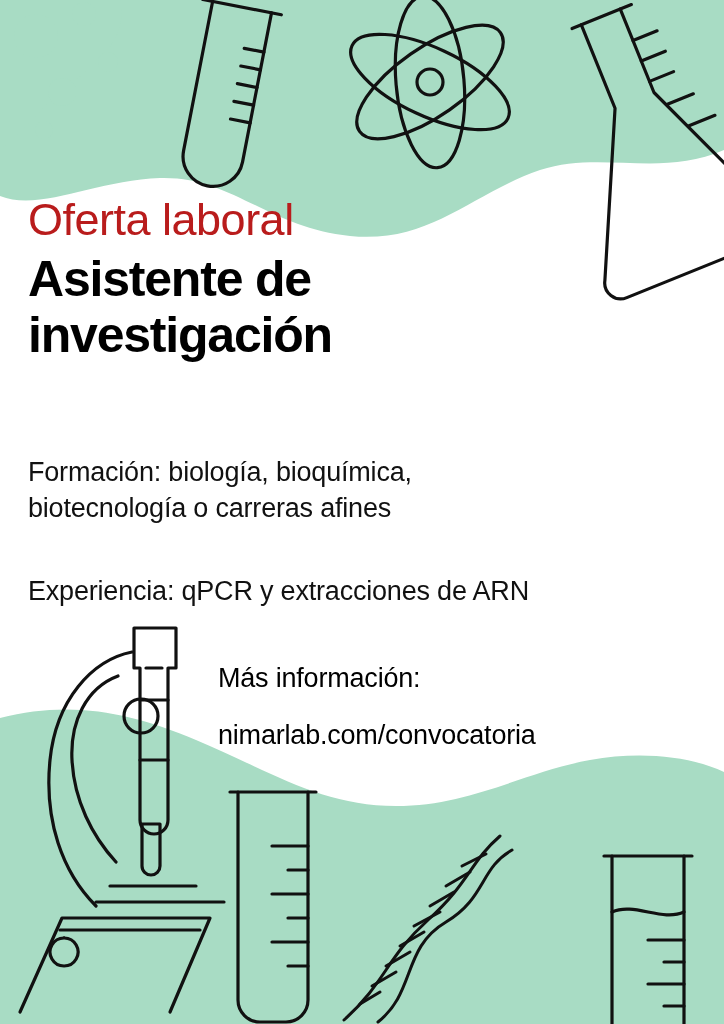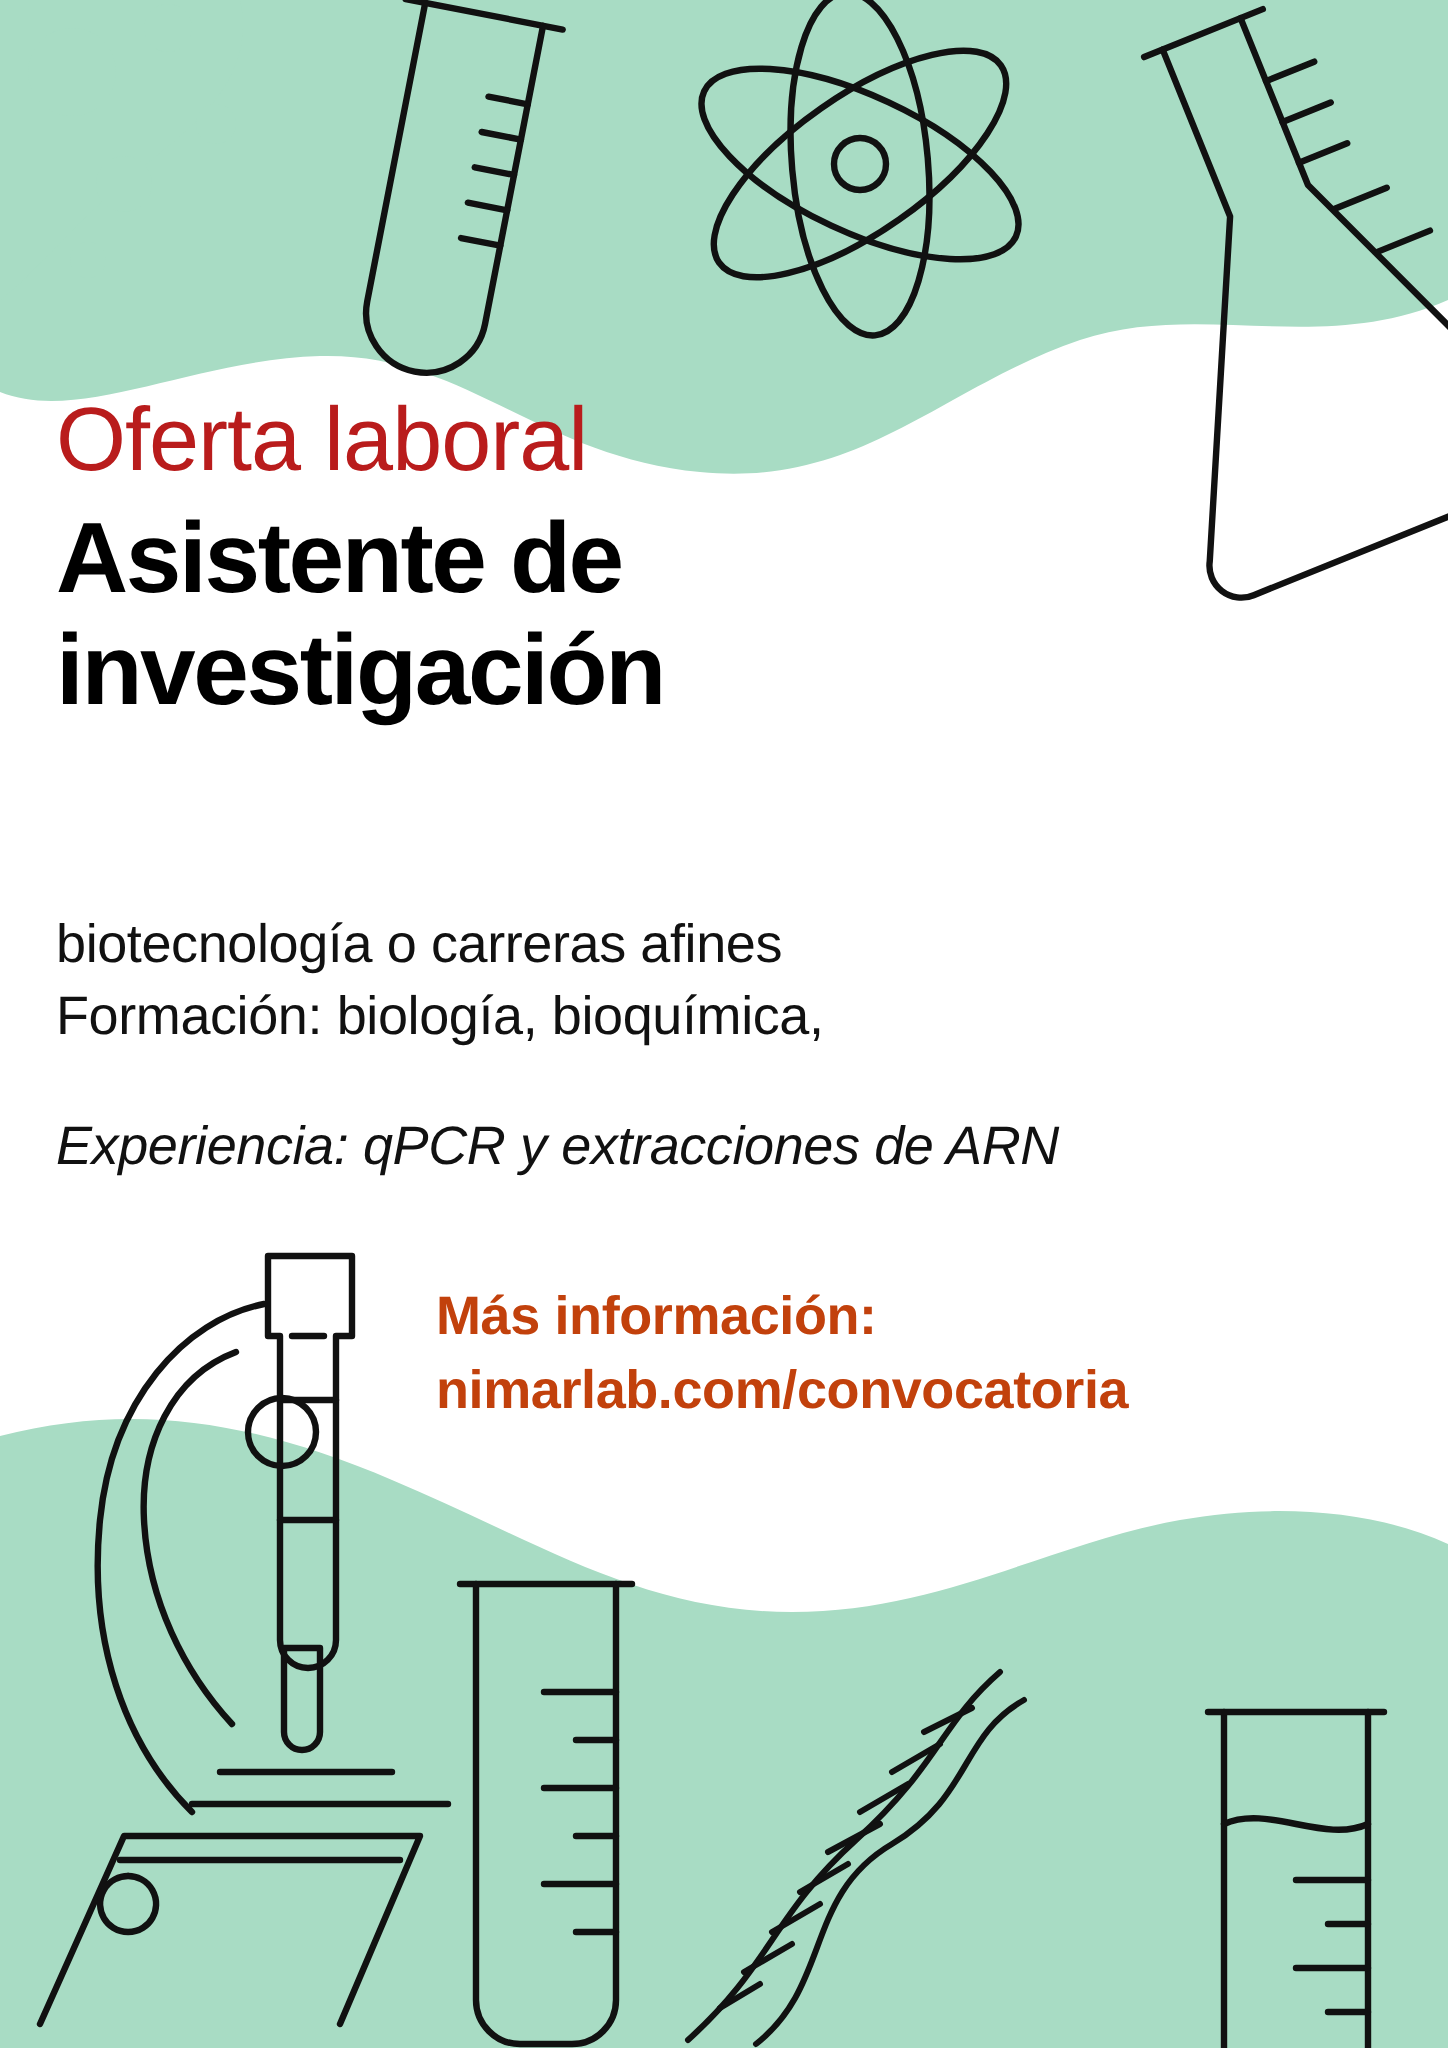--- a/index.html
+++ b/index.html
@@ -64,36 +64,36 @@
     width: 670px;
   }
   .detail-line {
     font-size: 27px;
     font-weight: 400;
     color: #111111;
     line-height: 1.32;
     letter-spacing: -0.2px;
   }
   .detail-block + .detail-block {
-    margin-top: 30px;
-    font-style: italic;
+    margin-top: 48px;
   }
 
   .contact {
     position: absolute;
     left: 218px;
     top: 640px;
     width: 500px;
   }
   .contact-line {
     font-size: 27px;
-    font-weight: 700;
-    color: #c2410c;
+    font-weight: 400;
+    color: #000000;
     line-height: 1.38;
     letter-spacing: -0.2px;
+    margin-top: 20px;
   }
 </style>
 </head>
 <body>
 
 <div class="poster">
 
   <svg class="bg-layer" viewBox="0 0 724 1024" xmlns="http://www.w3.org/2000/svg">
 
     <path d="M0,0 L724,0 L724,150 C660,178 600,150 540,170 C470,194 430,244 350,236
@@ -179,22 +179,22 @@
     <div class="headline-wrap">
       <div class="eyebrow">Oferta laboral</div>
       <h1 class="title">
         <span>Asistente de</span>
         <span class="l2">investigación</span>
       </h1>
     </div>
 
     <div class="details">
       <div class="detail-block">
+        <div class="detail-line">Formación: biología, bioquímica,</div>
         <div class="detail-line">biotecnología o carreras afines</div>
-        <div class="detail-line">Formación: biología, bioquímica,</div>
       </div>
       <div class="detail-block">
         <div class="detail-line">Experiencia: qPCR y extracciones de ARN</div>
       </div>
     </div>
 
     <div class="contact">
       <div class="contact-line">Más información:</div>
       <div class="contact-line">nimarlab.com/convocatoria</div>
     </div>

